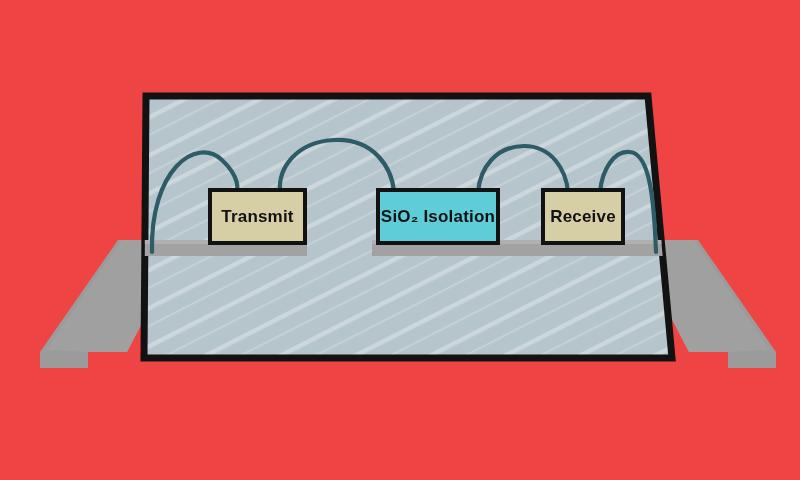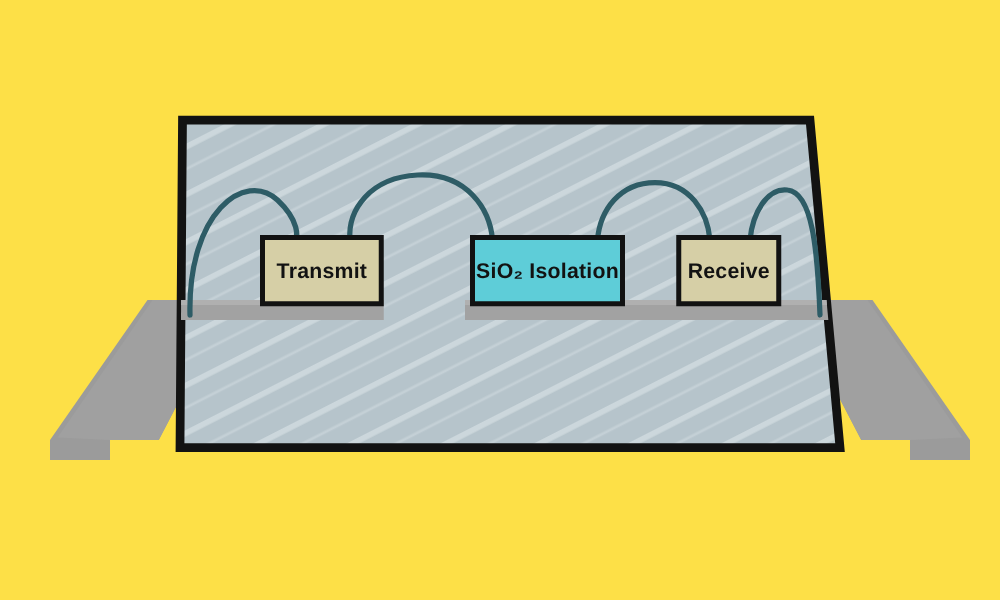--- a/index.html
+++ b/index.html
@@ -11,21 +11,21 @@
   body {
     width: 800px;
     height: 480px;
     overflow: hidden;
     font-family: "Liberation Sans", sans-serif;
   }
   #diagram-root {
     position: relative;
     width: 800px;
     height: 480px;
-    background: #fde047;
+    background: #ef4444;
   }
   svg#package-diagram {
     display: block;
     width: 800px;
     height: 480px;
   }
   .die-label {
     font-family: "Liberation Sans", sans-serif;
     font-weight: bold;
     font-size: 17px;

